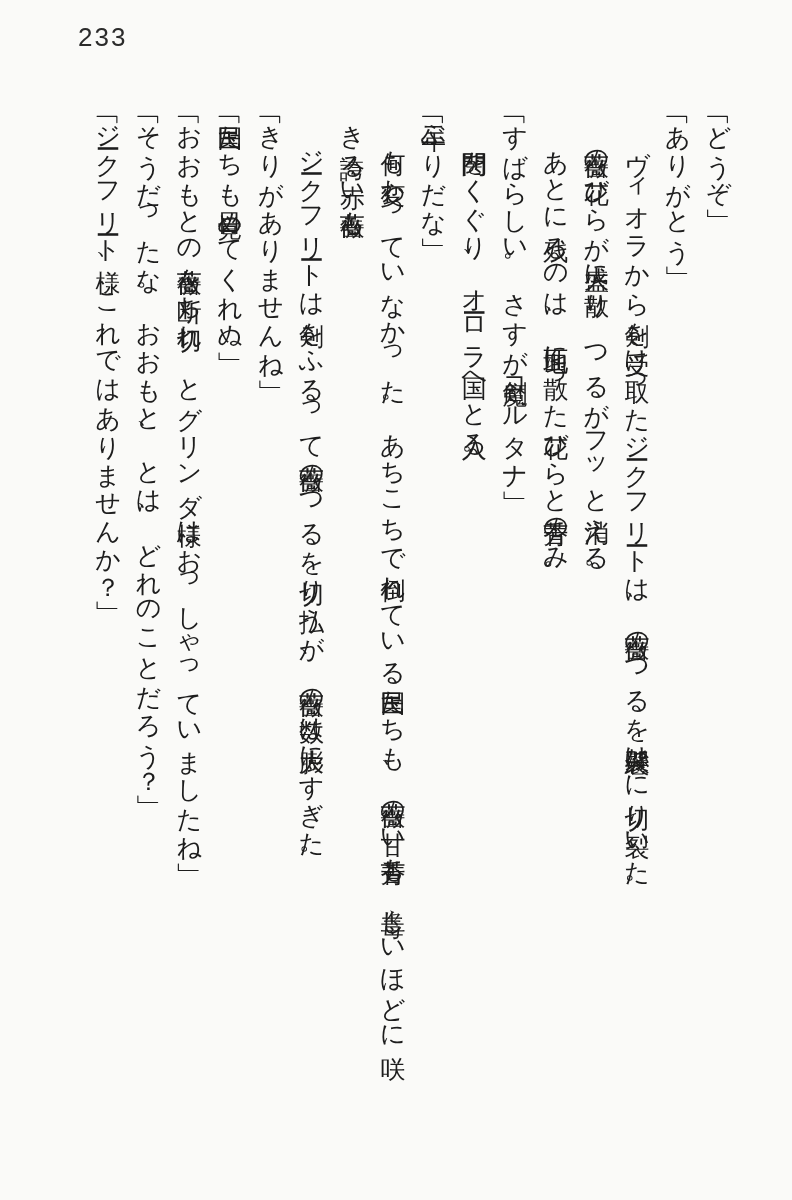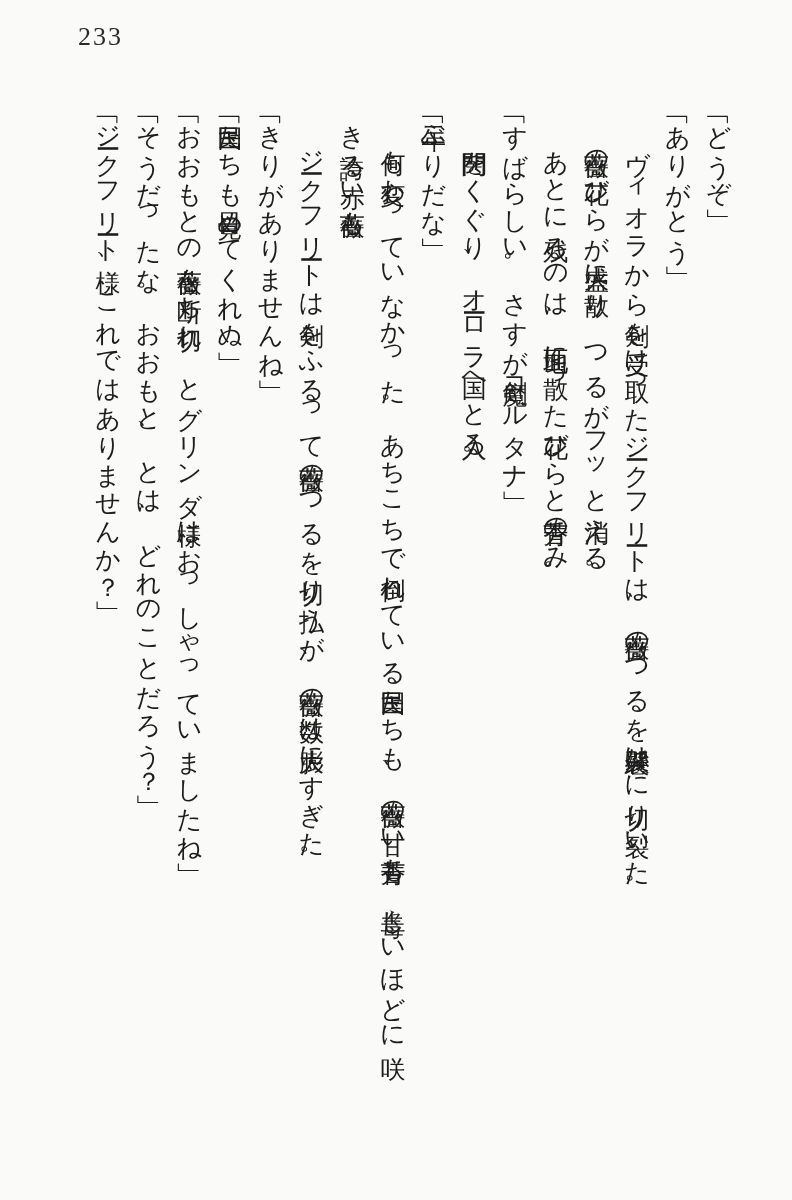--- a/index.html
+++ b/index.html
@@ -18,21 +18,21 @@
     position: absolute;
     inset: 0;
   }
   .page-number {
     position: absolute;
     top: 22px;
     left: 78px;
     font-size: 26px;
     color: #2b2b2b;
     letter-spacing: 2px;
-    font-family: Liberation Serif, serif;
+    font-family: Liberation Sans, sans-serif;
   }
   .text-block {
     position: absolute;
     top: 108px;
     right: 54px;
     height: 952px;
     writing-mode: vertical-rl;
     -webkit-writing-mode: vertical-rl;
     text-orientation: mixed;
     -webkit-text-orientation: mixed;

